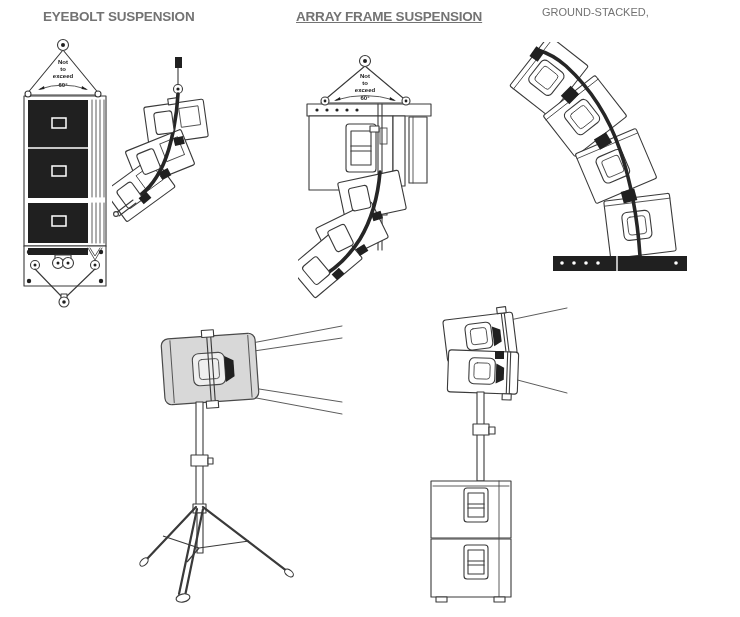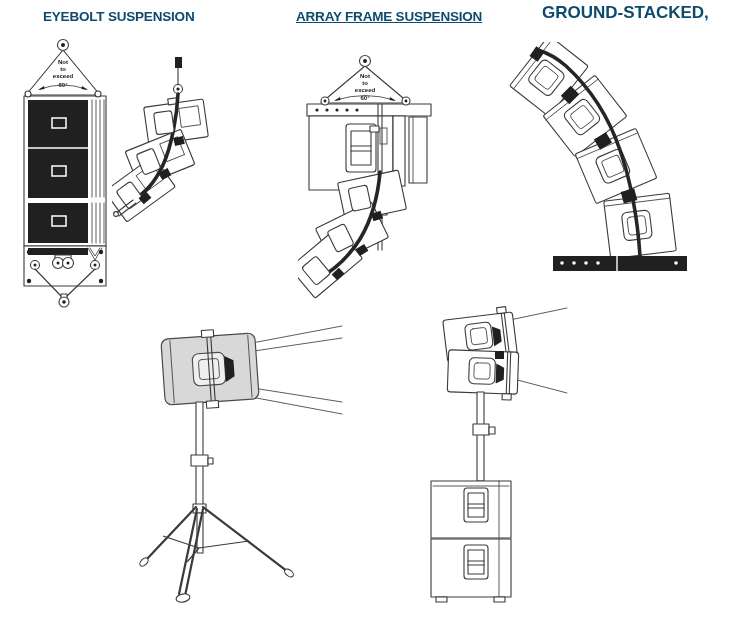--- a/index.html
+++ b/index.html
@@ -1,20 +1,20 @@
 <!DOCTYPE html>
 <html><head>
 <meta charset="utf-8">
 <style>
   html,body{margin:0;padding:0;background:#fff;}
   #stage{position:relative;width:740px;height:617px;background:#ffffff;overflow:hidden;
          font-family:"Liberation Sans",sans-serif;}
   .sec-title{position:absolute;font-weight:bold;font-size:13.5px;letter-spacing:-0.2px;
-             color:#0c4a6e;white-space:nowrap;padding-left:28px;}
-  #title-ground{font-weight:bold;font-size:17px;letter-spacing:0;line-height:17px;}
+             color:#737373;white-space:nowrap;padding-left:28px;}
+  #title-ground{font-weight:normal;font-size:11px;letter-spacing:0;line-height:17px;}
   .fig{position:absolute;}
   
   .ln{fill:none;stroke:#3a3a3a;stroke-width:1.1;stroke-linejoin:round;stroke-linecap:round;}
   .lt{fill:none;stroke:#4a4a4a;stroke-width:0.9;stroke-linecap:round;}
   .wh{fill:#ffffff;stroke:#3a3a3a;stroke-width:1.1;stroke-linejoin:round;}
   .dk{fill:#202020;stroke:none;}
   .gy{fill:#d8d8d8;stroke:#4a4a4a;stroke-width:1.2;}
   .thick{fill:none;stroke:#262626;stroke-width:3.6;stroke-linecap:round;}
   .whl{fill:none;stroke:#ffffff;stroke-width:1.5;}
   .wtx{font-family:"Liberation Sans",sans-serif;font-weight:bold;font-size:6px;fill:#151515;

